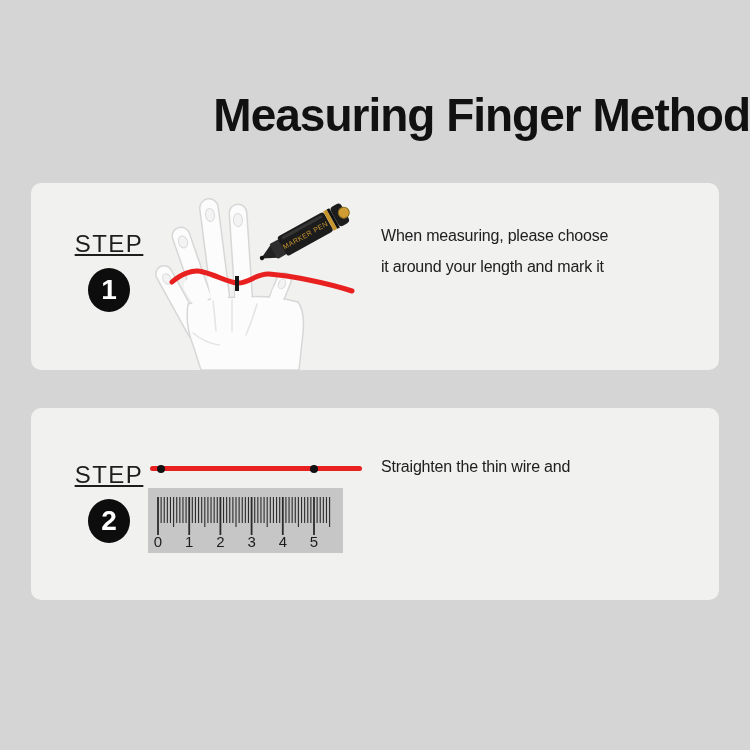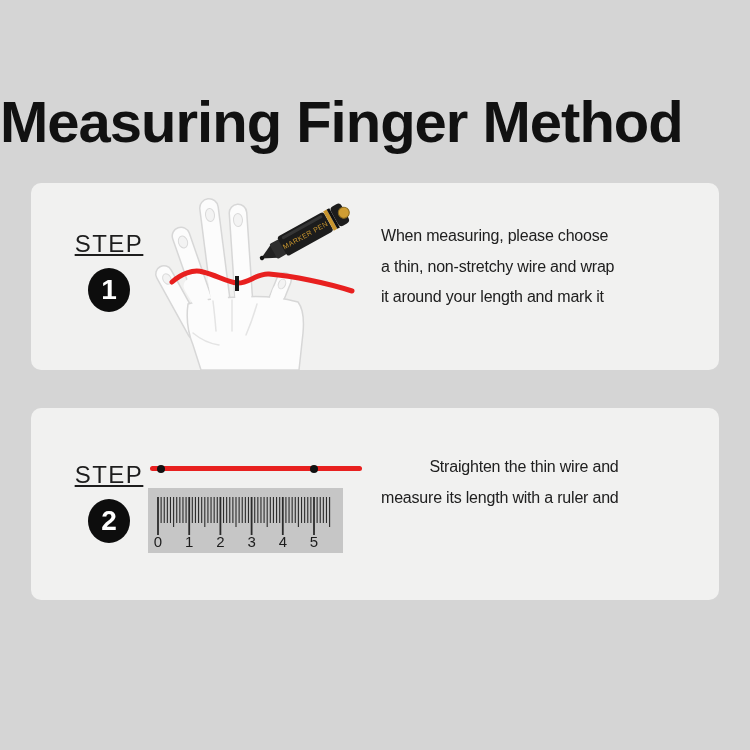--- a/index.html
+++ b/index.html
@@ -5,21 +5,21 @@
   html,body{margin:0;padding:0;}
   body{
     width:750px;height:750px;overflow:hidden;
     background:var(--background,#d5d5d5);
     font-family:"Liberation Sans",sans-serif;
     position:relative;
   }
   .stage{position:absolute;inset:0;}
   .page-title{
     position:absolute;top:88px;left:0;width:750px;margin:0;
-    text-align:left;font-size:58px;font-weight:700;letter-spacing:-1px;
+    text-align:right;font-size:46px;font-weight:700;letter-spacing:-1px;
     color:#111;
   }
   .card{
     position:absolute;left:31px;width:688px;
     background:var(--card,#f1f1f0);border-radius:10px;
   }
   .card1{top:183px;height:187px;}
   .card2{top:408px;height:192px;}
 
   
@@ -146,21 +146,20 @@
       </g>
     </svg>
 
     <svg class="wire-svg" viewBox="0 0 688 187">
       <path class="wire-path" d="M141,99 C150,91 162,86 172,89 C185,92 196,99 206,100 C217,101 226,90 238,91 C262,93 296,100 321,108" fill="none" stroke-width="5" stroke-linecap="round"></path>
       <line x1="206" y1="93" x2="206" y2="108" stroke="#151515" stroke-width="4"></line>
     </svg>
 
     <div class="desc d1">
       <span class="line">When measuring, please choose</span>
-      <span class="line">a thin, non-stretchy wire and wrap</span>
       <span class="line">it around your length and mark it</span>
     </div>
   </section>
 
   <section class="card card2">
 
     <div class="step-block s2">
       <div class="step-word">STEP</div>
       <div class="step-circle">
         <span>2</span>
@@ -235,17 +234,16 @@
           <text x="41.2" y="59" font-size="15" fill="#1d1d1d" text-anchor="middle" font-family="Liberation Sans, sans-serif">1</text>
           <text x="72.4" y="59" font-size="15" fill="#1d1d1d" text-anchor="middle" font-family="Liberation Sans, sans-serif">2</text>
           <text x="103.6" y="59" font-size="15" fill="#1d1d1d" text-anchor="middle" font-family="Liberation Sans, sans-serif">3</text>
           <text x="134.8" y="59" font-size="15" fill="#1d1d1d" text-anchor="middle" font-family="Liberation Sans, sans-serif">4</text>
           <text x="166.0" y="59" font-size="15" fill="#1d1d1d" text-anchor="middle" font-family="Liberation Sans, sans-serif">5</text>
         </svg>
     </div>
 
     <div class="desc d2">
       <span class="line">Straighten the thin wire and</span>
-      <span class="line">measure its length with a ruler and</span>
     </div>
   </section>
 
 </div>
 
 </body></html>

